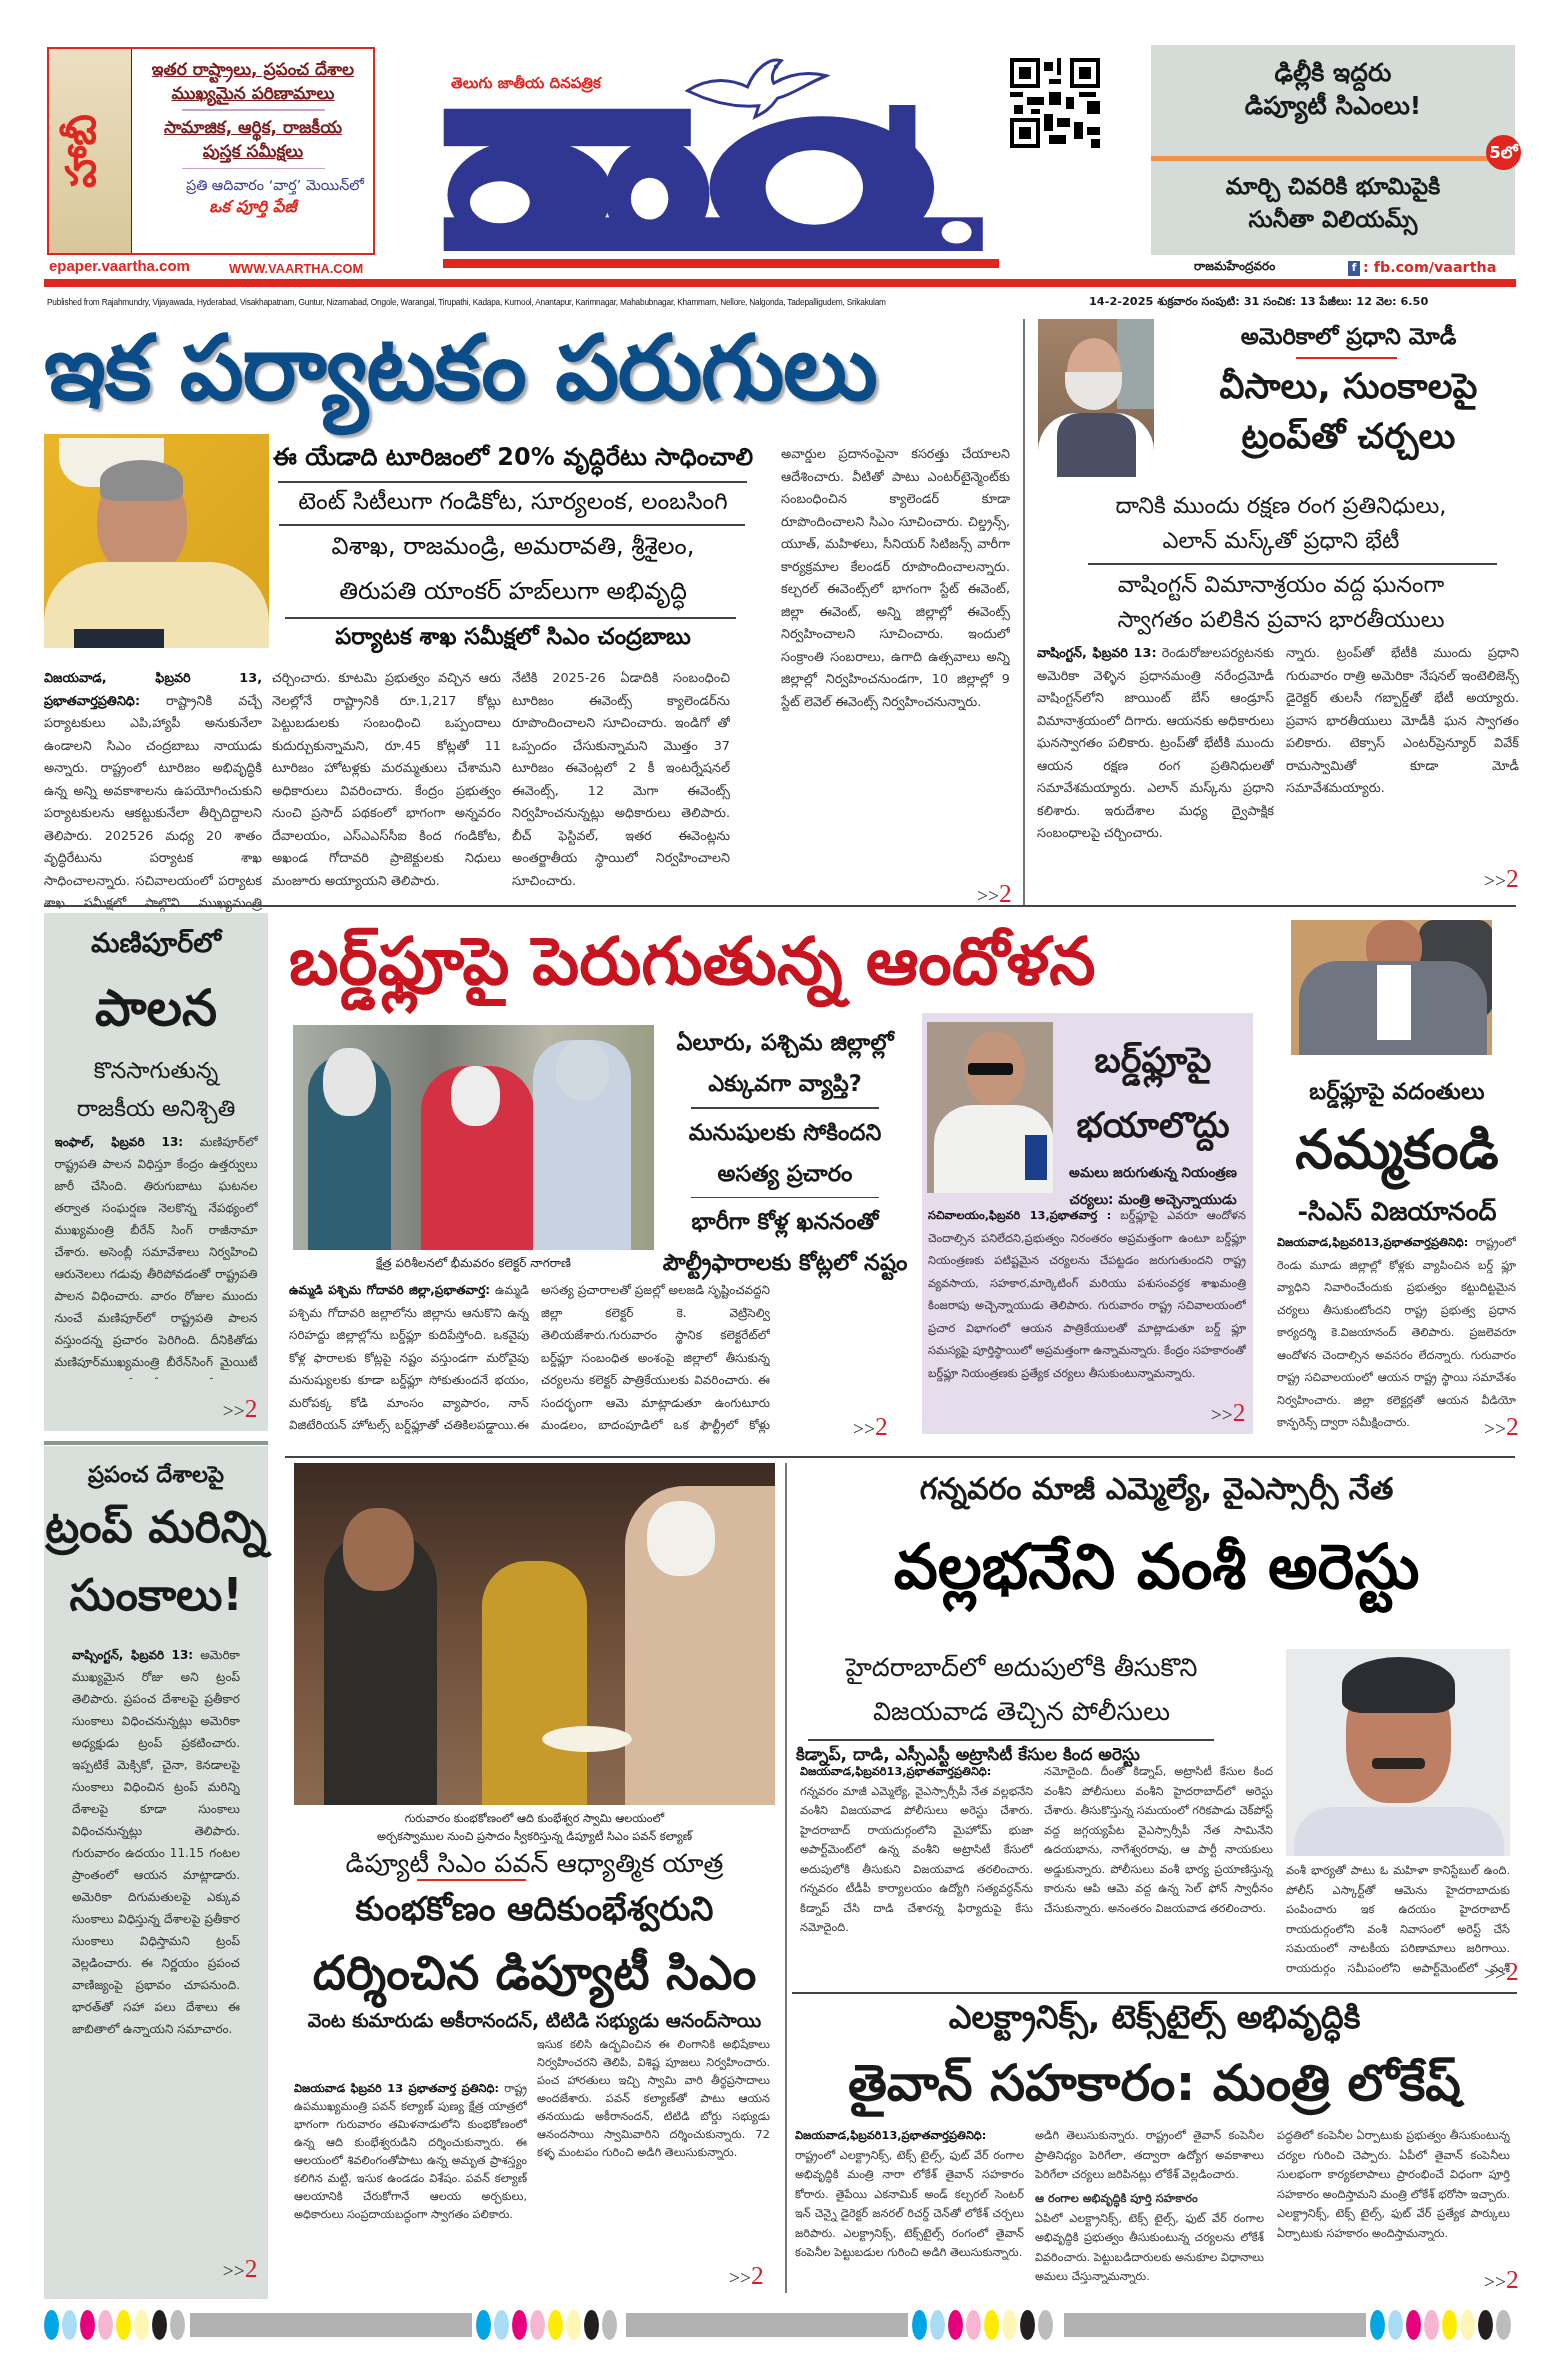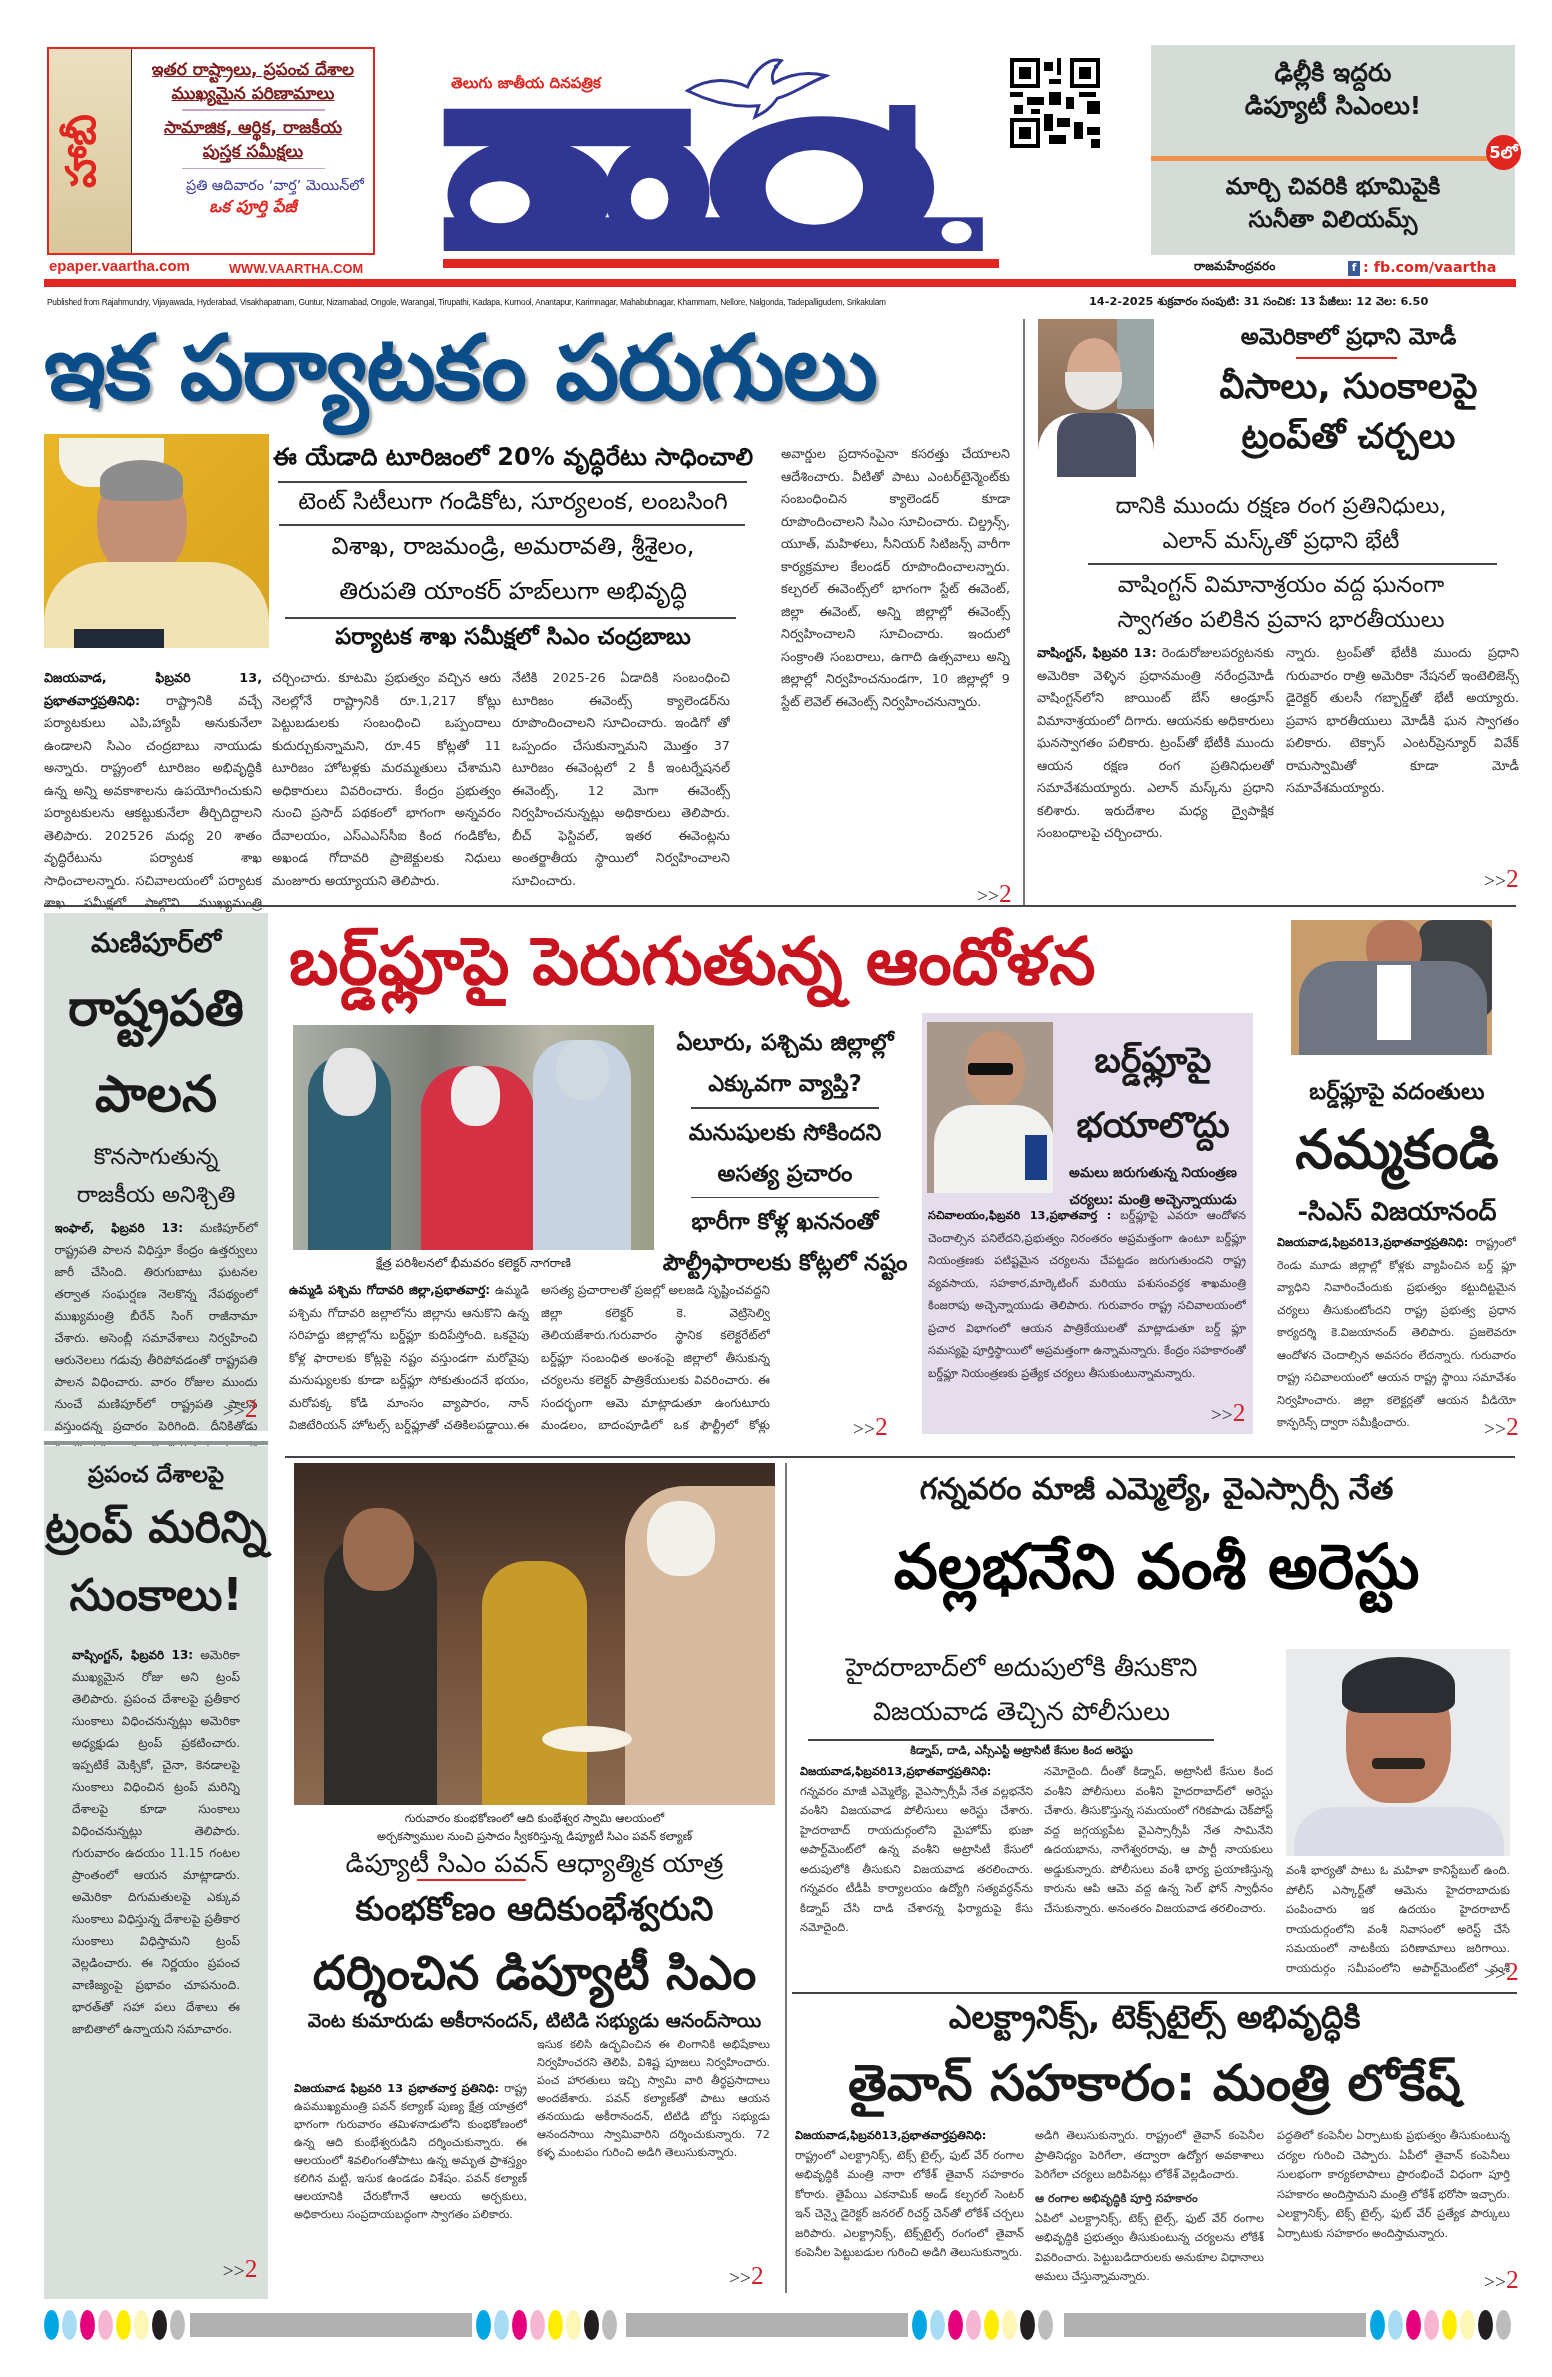--- a/index.html
+++ b/index.html
@@ -208,21 +208,20 @@
   <span>రెండురోజులపర్యటనకు అమెరికా వెళ్ళిన ప్రధానమంత్రి నరేంద్రమోడీ వాషింగ్టన్‌లోని జాయింట్ బేస్ ఆండ్రూస్ విమానాశ్రయంలో దిగారు. ఆయనకు అధికారులు ఘనస్వాగతం పలికారు. ట్రంప్‌తో భేటీకి ముందు ఆయన రక్షణ రంగ ప్రతినిధులతో సమావేశమయ్యారు. ఎలాన్ మస్క్‌ను ప్రధాని కలిశారు. ఇరుదేశాల మధ్య ద్వైపాక్షిక సంబంధాలపై చర్చించారు.</span>
 </div>
 <div class="abs body-text" style="left:1286px;top:642px;width:233px;height:248px;overflow:hidden;">న్నారు. ట్రంప్‌తో భేటీకి ముందు ప్రధాని గురువారం రాత్రి అమెరికా నేషనల్ ఇంటెలిజెన్స్ డైరెక్టర్ తులసీ గబ్బార్డ్‌తో భేటీ అయ్యారు. ప్రవాస భారతీయులు మోడీకి ఘన స్వాగతం పలికారు. టెక్సాస్ ఎంటర్‌ప్రెన్యూర్ వివేక్ రామస్వామితో కూడా మోడీ సమావేశమయ్యారు.</div>
 <div class="abs more" style="left:1484px;top:864px;"><span class="arr">&gt;&gt;</span><span>2</span></div>
 
 <div class="abs" style="left:44px;top:905px;width:1472px;height:2.3px;background:#444;"></div>
 
 <div class="greybox" style="left:44px;top:913px;width:224px;height:518px;">
   <div style="text-align:center;margin-top:13.5px;font-weight:bold;font-size:27px;">మణిపూర్‌లో</div>
   <div style="text-align:center;font-weight:bold;font-size:50px;line-height:86px;">
-    <div>రాష్ట్రపతి</div>
     <div>పాలన</div>
   </div>
   <div style="text-align:center;font-size:22.5px;line-height:38px;">
     <div>కొనసాగుతున్న</div>
     <div>రాజకీయ అనిశ్చితి</div>
   </div>
   <div class="body-text" style="margin:4.5px 10.5px 0;height:248px;overflow:hidden;font-size:12px;line-height:22px;">
     <span class="dateline">ఇంఫాల్, ఫిబ్రవరి 13:</span>
     <span>మణిపూర్‌లో రాష్ట్రపతి పాలన విధిస్తూ కేంద్రం ఉత్తర్వులు జారీ చేసింది. తిరుగుబాటు ఘటనల తర్వాత సంఘర్షణ నెలకొన్న నేపథ్యంలో ముఖ్యమంత్రి బీరేన్ సింగ్ రాజీనామా చేశారు. అసెంబ్లీ సమావేశాలు నిర్వహించి ఆరునెలలు గడువు తీరిపోవడంతో రాష్ట్రపతి పాలన విధించారు. వారం రోజుల ముందు నుంచే మణిపూర్‌లో రాష్ట్రపతి పాలన వస్తుందన్న ప్రచారం పెరిగింది. దీనికితోడు మణిపూర్‌ముఖ్యమంత్రి బీరేన్‌సింగ్ మైయిటీ తెగను కావాలనే కుకీలపై ఎగదోస్తున్నారని దీనివల్లనే అస్థిరత, అశాంతి, హింస పెరిగి పోయిందని</span>
   </div>
@@ -342,21 +341,21 @@
 
 <div class="vline" style="left:785px;top:1463px;height:830px;"></div>
 
 <div class="abs" style="left:796px;top:1471px;width:721px;text-align:center;font-size:30px;font-weight:bold;">గన్నవరం మాజీ ఎమ్మెల్యే, వైఎస్సార్సీ నేత</div>
 <div class="abs" style="left:796px;top:1525px;width:721px;text-align:center;font-size:62px;font-weight:bold;color:#000000;line-height:83px;white-space:nowrap;">వల్లభనేని వంశీ అరెస్టు</div>
 <div class="abs" style="left:796px;top:1645px;width:451px;text-align:center;font-size:25.5px;line-height:44px;">
   <div>హైదరాబాద్‌లో అదుపులోకి తీసుకొని</div>
   <div>విజయవాడ తెచ్చిన పోలీసులు</div>
 </div>
 <div class="hr" style="left:808px;top:1739px;width:406px;"></div>
-<div class="abs" style="left:796px;top:1744px;width:451px;text-align:center;font-size:11px;font-weight:bold;">కిడ్నాప్, దాడి, ఎస్సీఎస్టీ అట్రాసిటీ కేసుల కింద అరెస్టు</div>
+<div class="abs" style="left:796px;top:1744px;width:451px;font-size:17px;font-weight:bold;">కిడ్నాప్, దాడి, ఎస్సీఎస్టీ అట్రాసిటీ కేసుల కింద అరెస్టు</div>
 
 <div class="photo" style="left:1286px;top:1649px;width:224px;height:207px;background:#e8eaec;">
   <div style="position:absolute;left:60px;top:19px;width:105px;height:135px;background:#bd8065;border-radius:45% 45% 40% 40%;"></div>
   <div style="position:absolute;left:56px;top:7.5px;width:113px;height:56px;background:#2b2d33;border-radius:50% 50% 20% 20%;"></div>
   <div style="position:absolute;left:86px;top:109px;width:53px;height:10.5px;background:#2b2320;border-radius:4.5px;"></div>
   <div style="position:absolute;left:7.5px;top:158px;width:210px;height:53px;background:#dcdce8;border-radius:38px 38px 0 0;"></div>
 </div>
 
 <div class="abs body-text" style="left:800px;top:1762px;width:233px;height:222px;overflow:hidden;font-size:11.3px;line-height:19.5px;">
   <span class="dateline">విజయవాడ,ఫిబ్రవరి13,ప్రభాతవార్తప్రతినిధి:</span>

